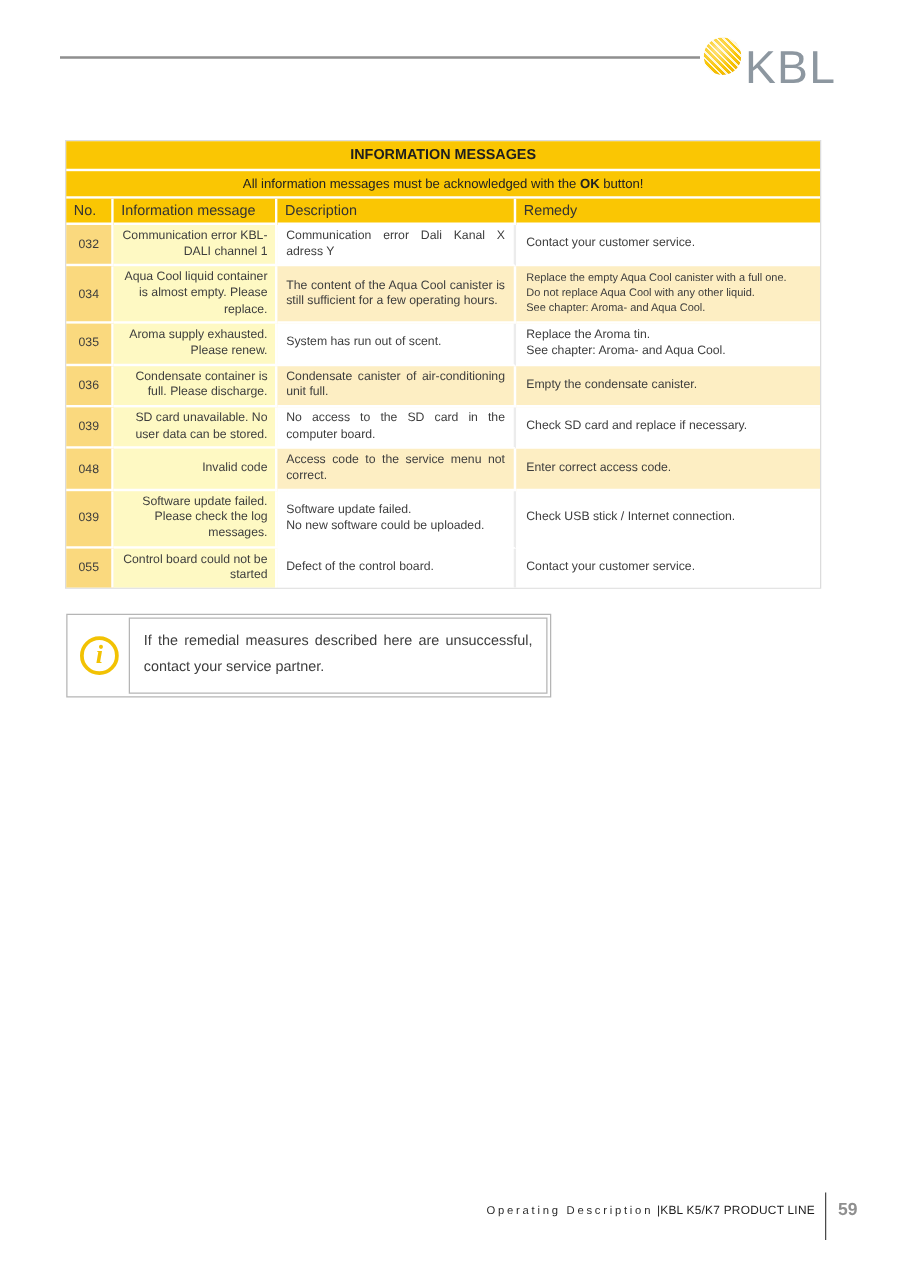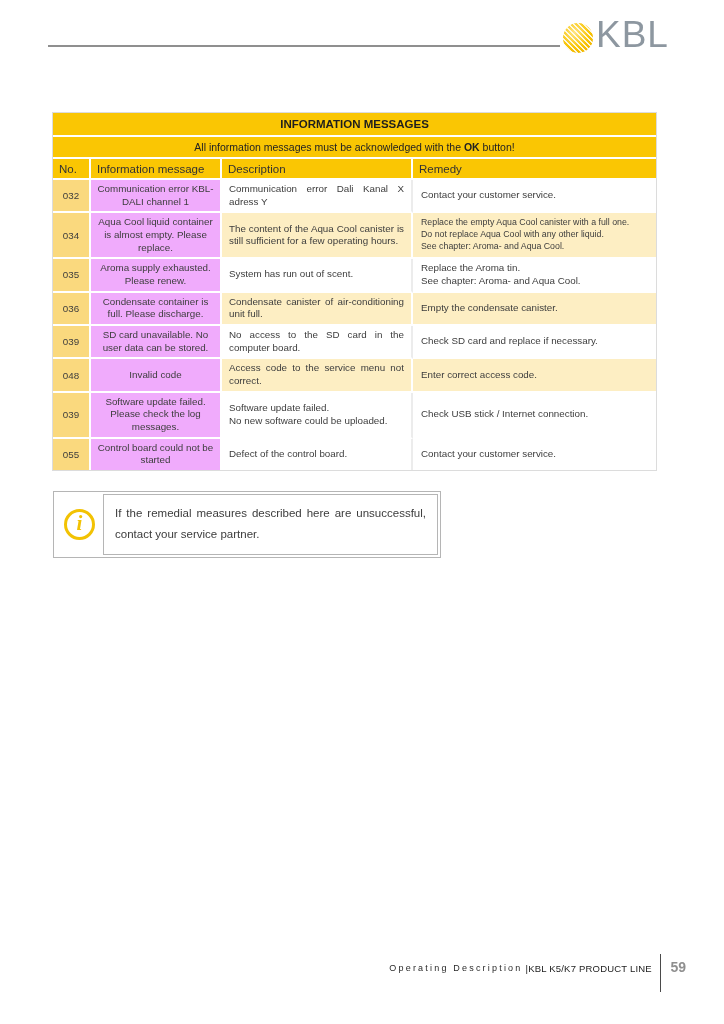--- a/index.html
+++ b/index.html
@@ -16,22 +16,22 @@
 
   
   .header-rule {
     position: absolute;
     left: 48px; top: 45px;
     width: 512px; height: 2px;
     background: #8f8f8f;
   }
   .logo {
     position: absolute;
-    top: 16px; left: 563px;
-    display: flex; align-items: flex-end;
+    top: 35px; left: 563px;
+    display: flex; align-items: flex-start;
   }
   .logo-sun {
     width: 30px; height: 30px;
     border-radius: 50%;
     background:
       repeating-linear-gradient(45deg,
         rgba(255,255,255,0) 0px, rgba(255,255,255,0) 2.2px,
         rgba(255,255,255,0.85) 2.2px, rgba(255,255,255,0.85) 3.6px),
       radial-gradient(circle at 38% 32%, #ffe584 0%, #f8c403 55%, #e9a902 100%);
     margin-right: 3px;
@@ -90,22 +90,22 @@
     color: #333333;
     padding: 0 6px;
     height: 21px;
   }
   .cell-no {
     background: #fad97e;
     text-align: center;
     font-size: 9.8px;
   }
   .cell-msg {
-    background: #f0abfc;
-    text-align: center;
+    background: #fef9c3;
+    text-align: right;
     font-size: 9.8px;
     padding: 3px 6px;
     line-height: 1.28;
   }
   .cell-desc {
     text-align: justify;
     font-size: 9.8px;
     padding: 3px 7px;
     line-height: 1.3;
     white-space: pre-line;

